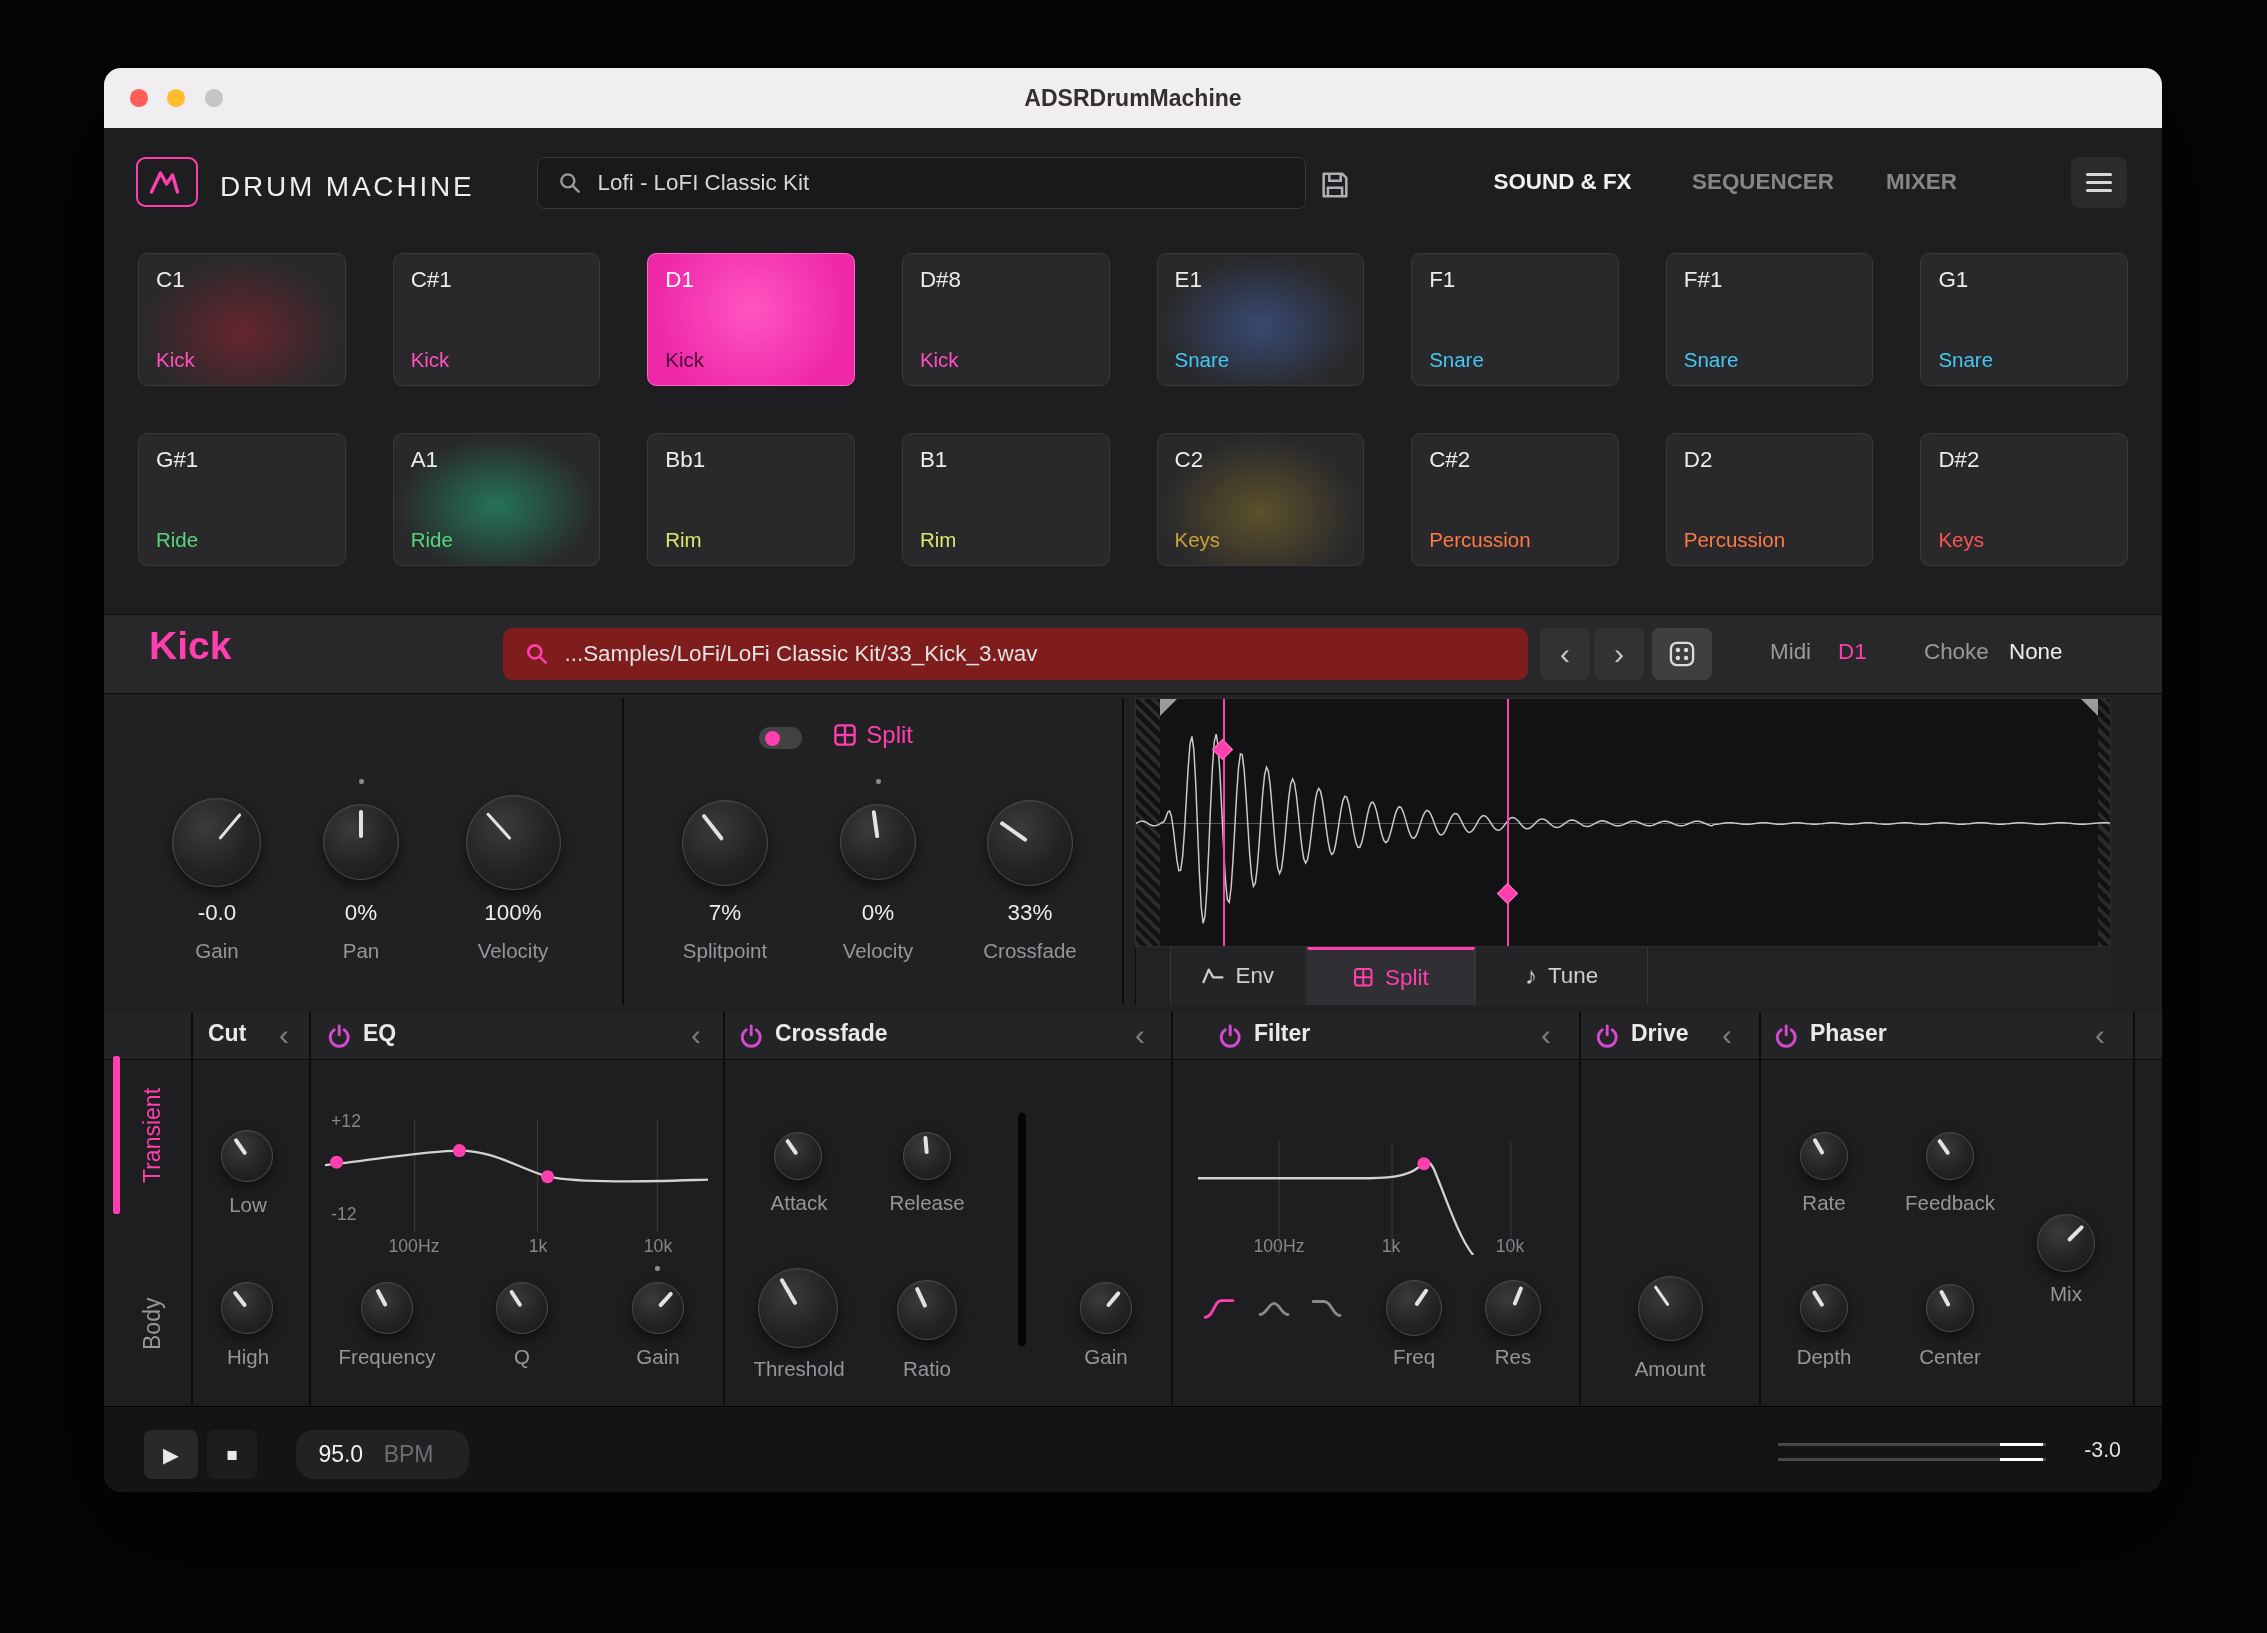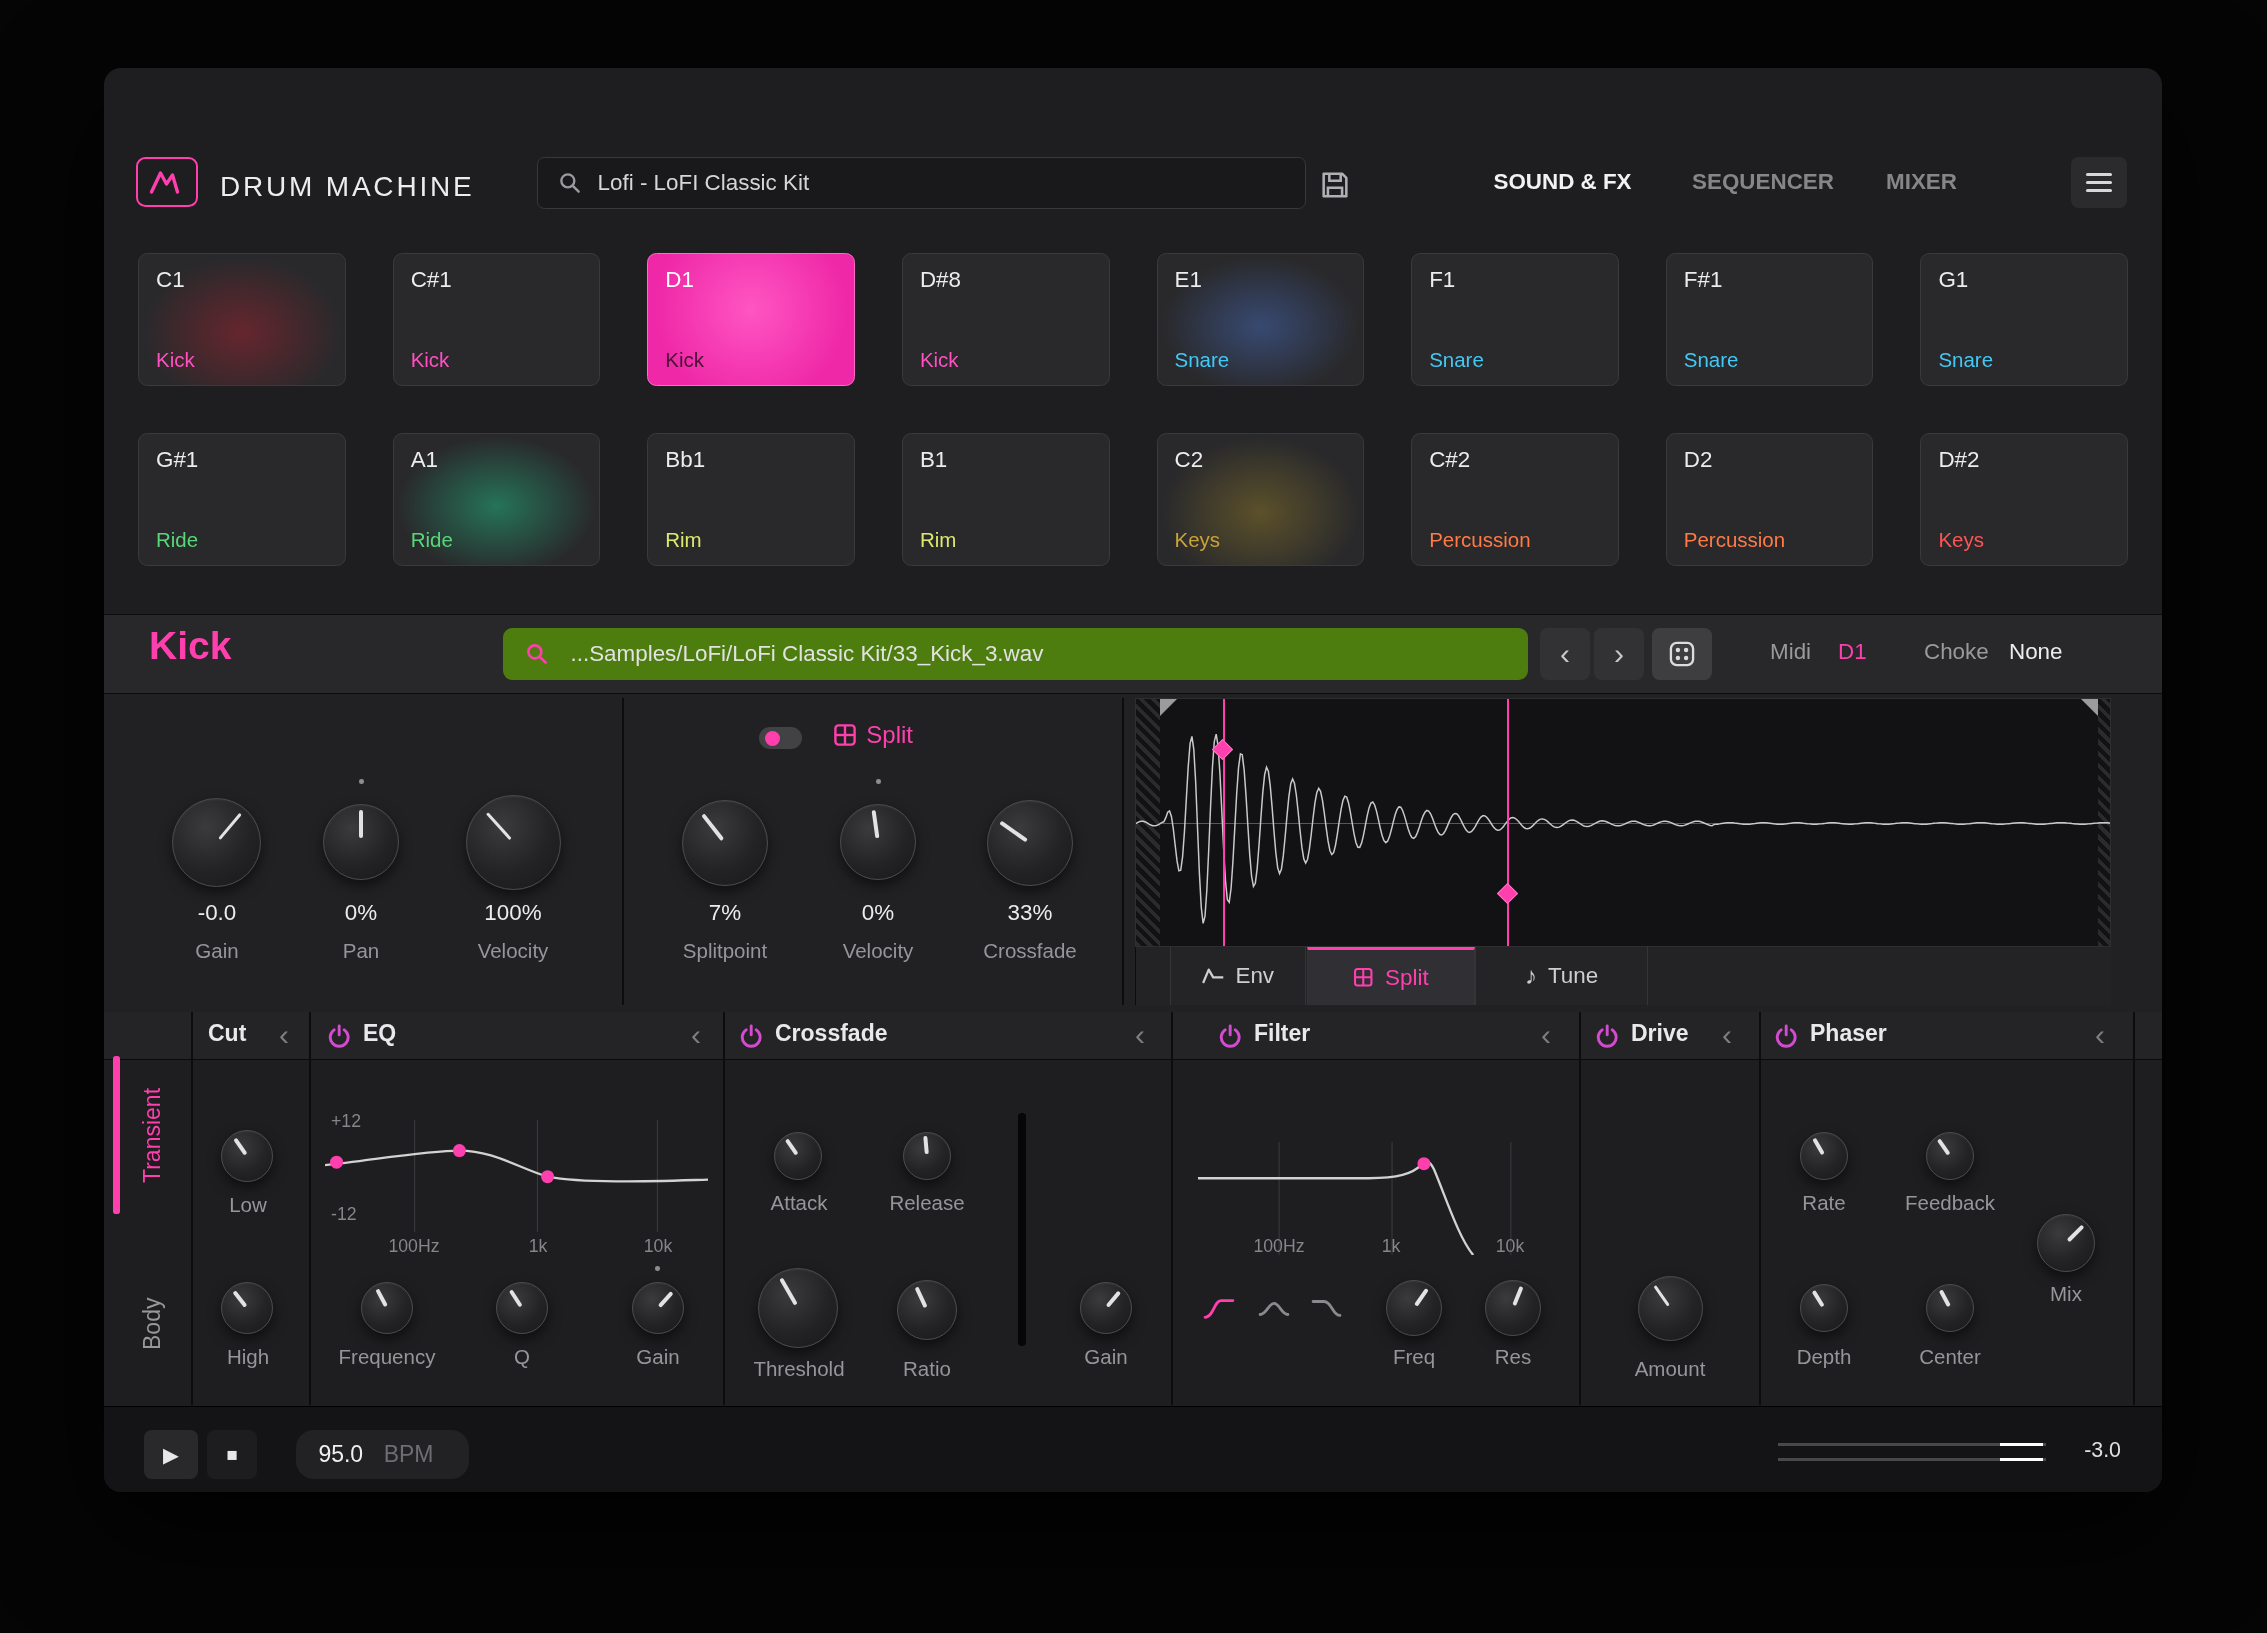--- a/index.html
+++ b/index.html
@@ -29,21 +29,21 @@
   .glow-green{background:radial-gradient(ellipse at 50% 55%, rgba(35,165,118,.6), rgba(41,41,43,0) 68%),#29292b}
   .glow-yellow{background:radial-gradient(ellipse at 50% 60%, rgba(142,120,42,.5), rgba(41,41,43,0) 68%),#29292b}
   .pad.selected{background:radial-gradient(circle at 50% 42%, #ff55c2, #ef28a8 75%);border-color:#ff6cc8}
   .pad.selected .pad-note{color:#ffffff}
   .pad.selected .pad-name{color:#471233}
   .c-kick{color:#ff4fc0}.c-snare{color:#43c8f5}.c-ride{color:#58d77a}.c-rim{color:#dce96c}
   .c-keys{color:#c9a23a}.c-perc{color:#ff7a45}.c-keys2{color:#ff5454}
   
   .sample-strip{position:absolute;left:0;top:546px;width:100%;height:80px;background:#28282b;border-top:0.9px solid #0c0c0e;border-bottom:0.9px solid #0c0c0e}
   .sample-title{position:absolute;left:45px;top:9.3px;font-size:39px;font-weight:700;color:#ff3fae}
-  .path-box{position:absolute;left:399px;top:13px;width:1025px;height:52px;background:#4d7c0f;border-radius:9.3px;display:flex;align-items:center;gap:21px;padding:0 20.5px;color:#e2e2e2;font-size:22.4px}
+  .path-box{position:absolute;left:399px;top:13px;width:1025px;height:52px;background:#7f1d1d;border-radius:9.3px;display:flex;align-items:center;gap:15px;padding:0 20.5px;color:#e2e2e2;font-size:22.4px}
   .sq-btn{position:absolute;top:13px;height:52px;background:#323235;border-radius:7.5px;display:flex;align-items:center;justify-content:center;color:#c8c8c8;font-size:30px}
   .strip-label{position:absolute;top:24px;font-size:22.4px;color:#9a9a9c}
   .strip-value{position:absolute;top:24px;font-size:22.4px}
   
   .control-area{position:absolute;left:0;top:626px;width:100%;height:318px;background:#212124}
   .divv{position:absolute;width:1.9px;background:#0c0c0e}
   .kn{position:absolute;border-radius:50%;background:radial-gradient(circle at 38% 32%, #3b3b3e, #232326 55%, #18181a 100%);border:1.9px solid #4b4b4e;box-shadow:0 5.6px 13px rgba(0,0,0,.55), inset 0 0.9px 1.9px rgba(255,255,255,.06);cursor:pointer}
   .kn .rot{position:absolute;inset:0}
   .kn .rot i{position:absolute;left:50%;top:7%;width:3.7px;height:38%;margin-left:-1.9px;background:#e2e2e2;border-radius:1.9px;display:block}
   .kv{position:absolute;width:168px;text-align:center;font-size:22.4px;color:#ececec}
@@ -81,20 +81,26 @@
   .bpm-box{position:absolute;left:192px;top:23px;width:173px;height:49px;background:#222225;border-radius:18px;display:flex;align-items:center;gap:20.5px;padding:0 22.4px;cursor:pointer}
   .mline{position:absolute;height:2.8px;background:#48484a}
   .mhandle{position:absolute;height:2.8px;background:#ffffff}
 </style>
 </head>
 <body>
 
 <div class="stage">
 <div class="window">
 
+  <div class="titlebar">
+    <span class="tl" style="left:26px;background:#ff5f57"></span>
+    <span class="tl" style="left:63px;background:#febc2e"></span>
+    <span class="tl" style="left:101px;background:#c6c4c6"></span>
+    <span class="title">ADSRDrumMachine</span>
+  </div>
 
   <div class="logo-box">
     <svg width="41" height="30" viewBox="0 0 40 30">
       <polyline points="4,25 13,6 19,17 25,8 30,25" fill="none" stroke="#ff3fae" stroke-width="3.4" stroke-linejoin="round" stroke-linecap="round"></polyline>
     </svg>
   </div>
   <div class="logo-text">DRUM MACHINE</div>
 
   <div class="kit-search">
     <svg width="26" height="26" viewBox="0 0 24 24">

